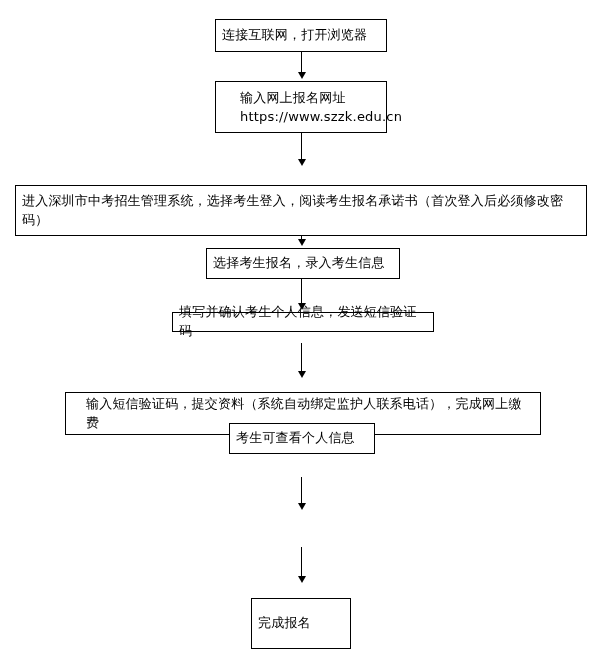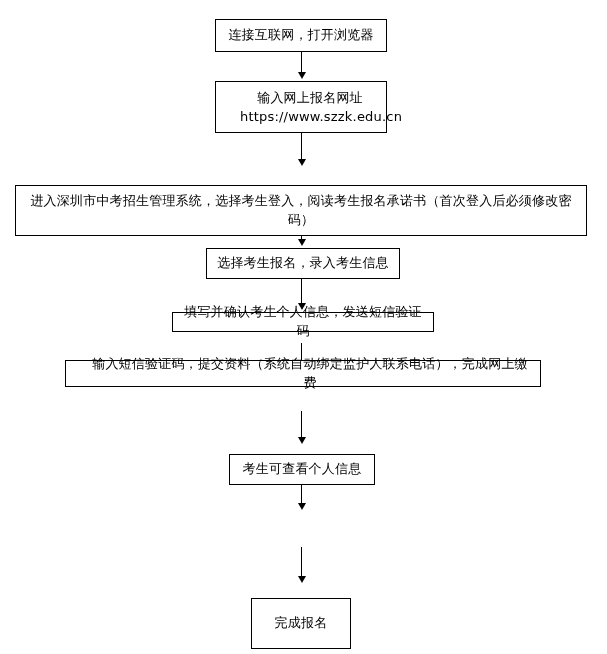--- a/index.html
+++ b/index.html
@@ -24,21 +24,20 @@
   }
 
   .node {
     position: absolute;
     box-sizing: border-box;
     border: 1px solid #000000;
     background: #ffffff;
     display: flex;
     align-items: center;
     justify-content: center;
-    text-align: center;
     line-height: 1.45;
     font-size: 13px;
     letter-spacing: 0.2px;
     padding: 2px 6px;
     white-space: pre-line;
   }
 
   .node.two-line {
     font-size: 13px;
     line-height: 1.5;
@@ -83,16 +82,16 @@
     <div class="connector" style="left: 301px; top: 477px; height: 27px;"></div>
     <div class="arrowhead" style="left: 297.5px; top: 503px;"></div>
     <div class="connector" style="left: 301px; top: 547px; height: 30px;"></div>
     <div class="arrowhead" style="left: 297.5px; top: 576px;"></div>
     <div class="node" style="left: 215px; top: 19px; width: 172px; height: 33px;"><span class="txt">连接互联网，打开浏览器</span></div>
     <div class="node two-line" style="left: 215px; top: 81px; width: 172px; height: 52px; padding-left: 24px;"><span class="txt">输入网上报名网址
 https://www.szzk.edu.cn</span></div>
     <div class="node" style="left: 15px; top: 185px; width: 572px; height: 51px;"><span class="txt">进入深圳市中考招生管理系统，选择考生登入，阅读考生报名承诺书（首次登入后必须修改密码）</span></div>
     <div class="node" style="left: 206px; top: 248px; width: 194px; height: 31px;"><span class="txt">选择考生报名，录入考生信息</span></div>
     <div class="node" style="left: 172px; top: 312px; width: 262px; height: 20px;"><span class="txt">填写并确认考生个人信息，发送短信验证码</span></div>
-    <div class="node" style="left: 65px; top: 360px; width: 476px; height: 27px; padding-left: 20px;"><span class="txt">输入短信验证码，提交资料（系统自动绑定监护人联系电话），完成网上缴费</span></div>
-    <div class="node" style="left: 229px; top: 454px; width: 146px; height: 31px;"><span class="txt">考生可查看个人信息</span></div>
+    <div class="node" style="left: 65px; top: 392px; width: 476px; height: 43px; padding-left: 20px;"><span class="txt">输入短信验证码，提交资料（系统自动绑定监护人联系电话），完成网上缴费</span></div>
+    <div class="node" style="left: 229px; top: 423px; width: 146px; height: 31px;"><span class="txt">考生可查看个人信息</span></div>
     <div class="node" style="left: 251px; top: 598px; width: 100px; height: 51px;"><span class="txt">完成报名</span></div>
   </div>
 
 </body></html>

